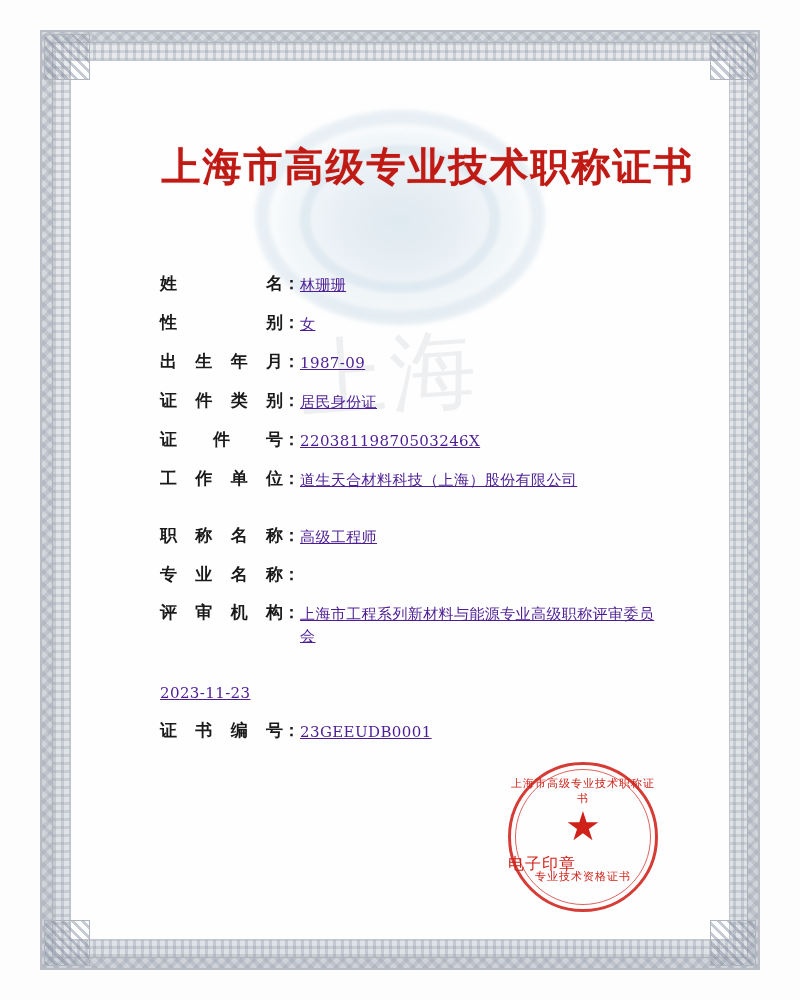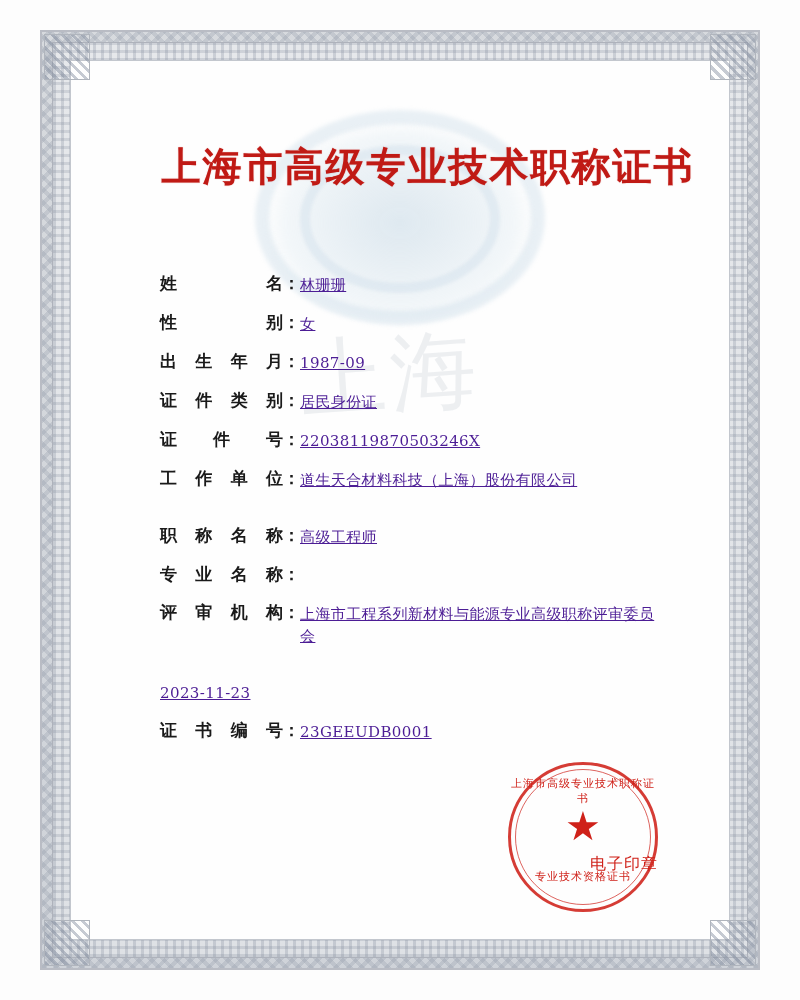--- a/index.html
+++ b/index.html
@@ -265,21 +265,21 @@
   .seal-bottom-text {
     bottom: 28px;
     font-size: 11px;
     font-family: Liberation Mono, monospace;
   }
   .seal-center-label {
     position: absolute;
     left: 0;
     width: 150px;
     top: 92px;
-    text-align: right;
+    text-align: left;
     font-family: "DejaVu Serif", serif;
     font-size: 16px;
     color: #cf2119;
     letter-spacing: 1px;
   }
 </style>
 </head>
 <body>
 
 <div class="certificate">

